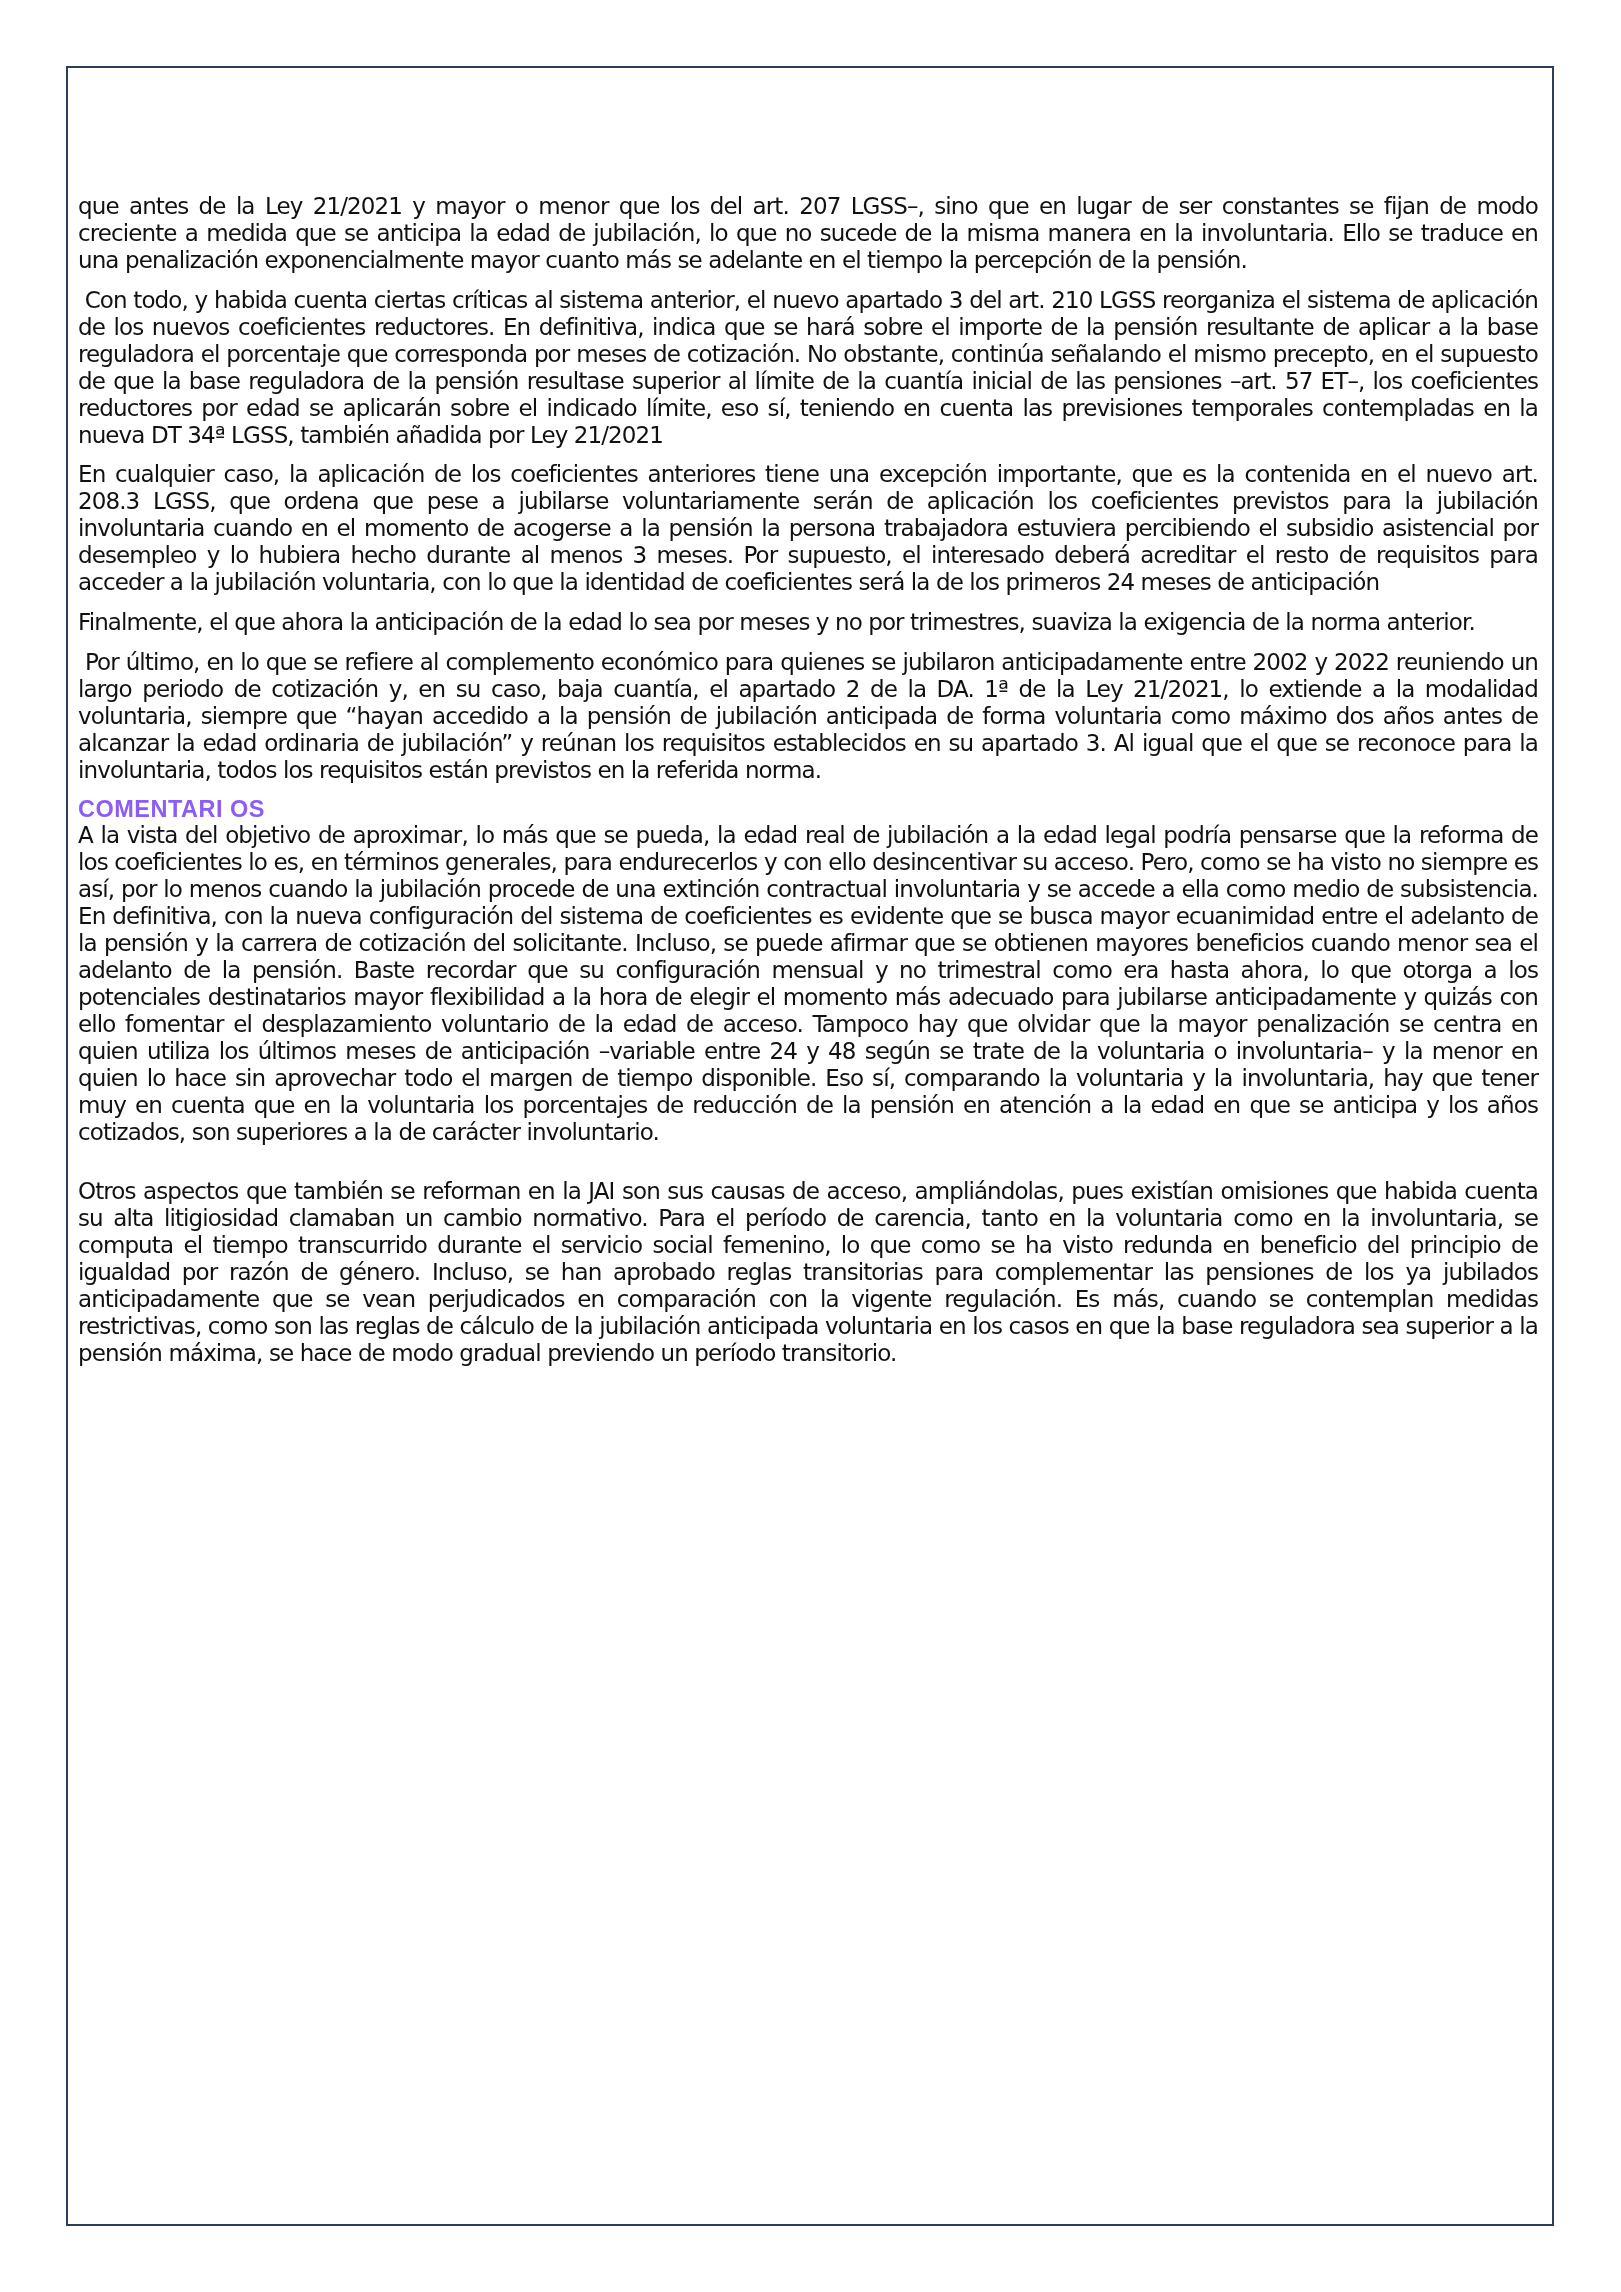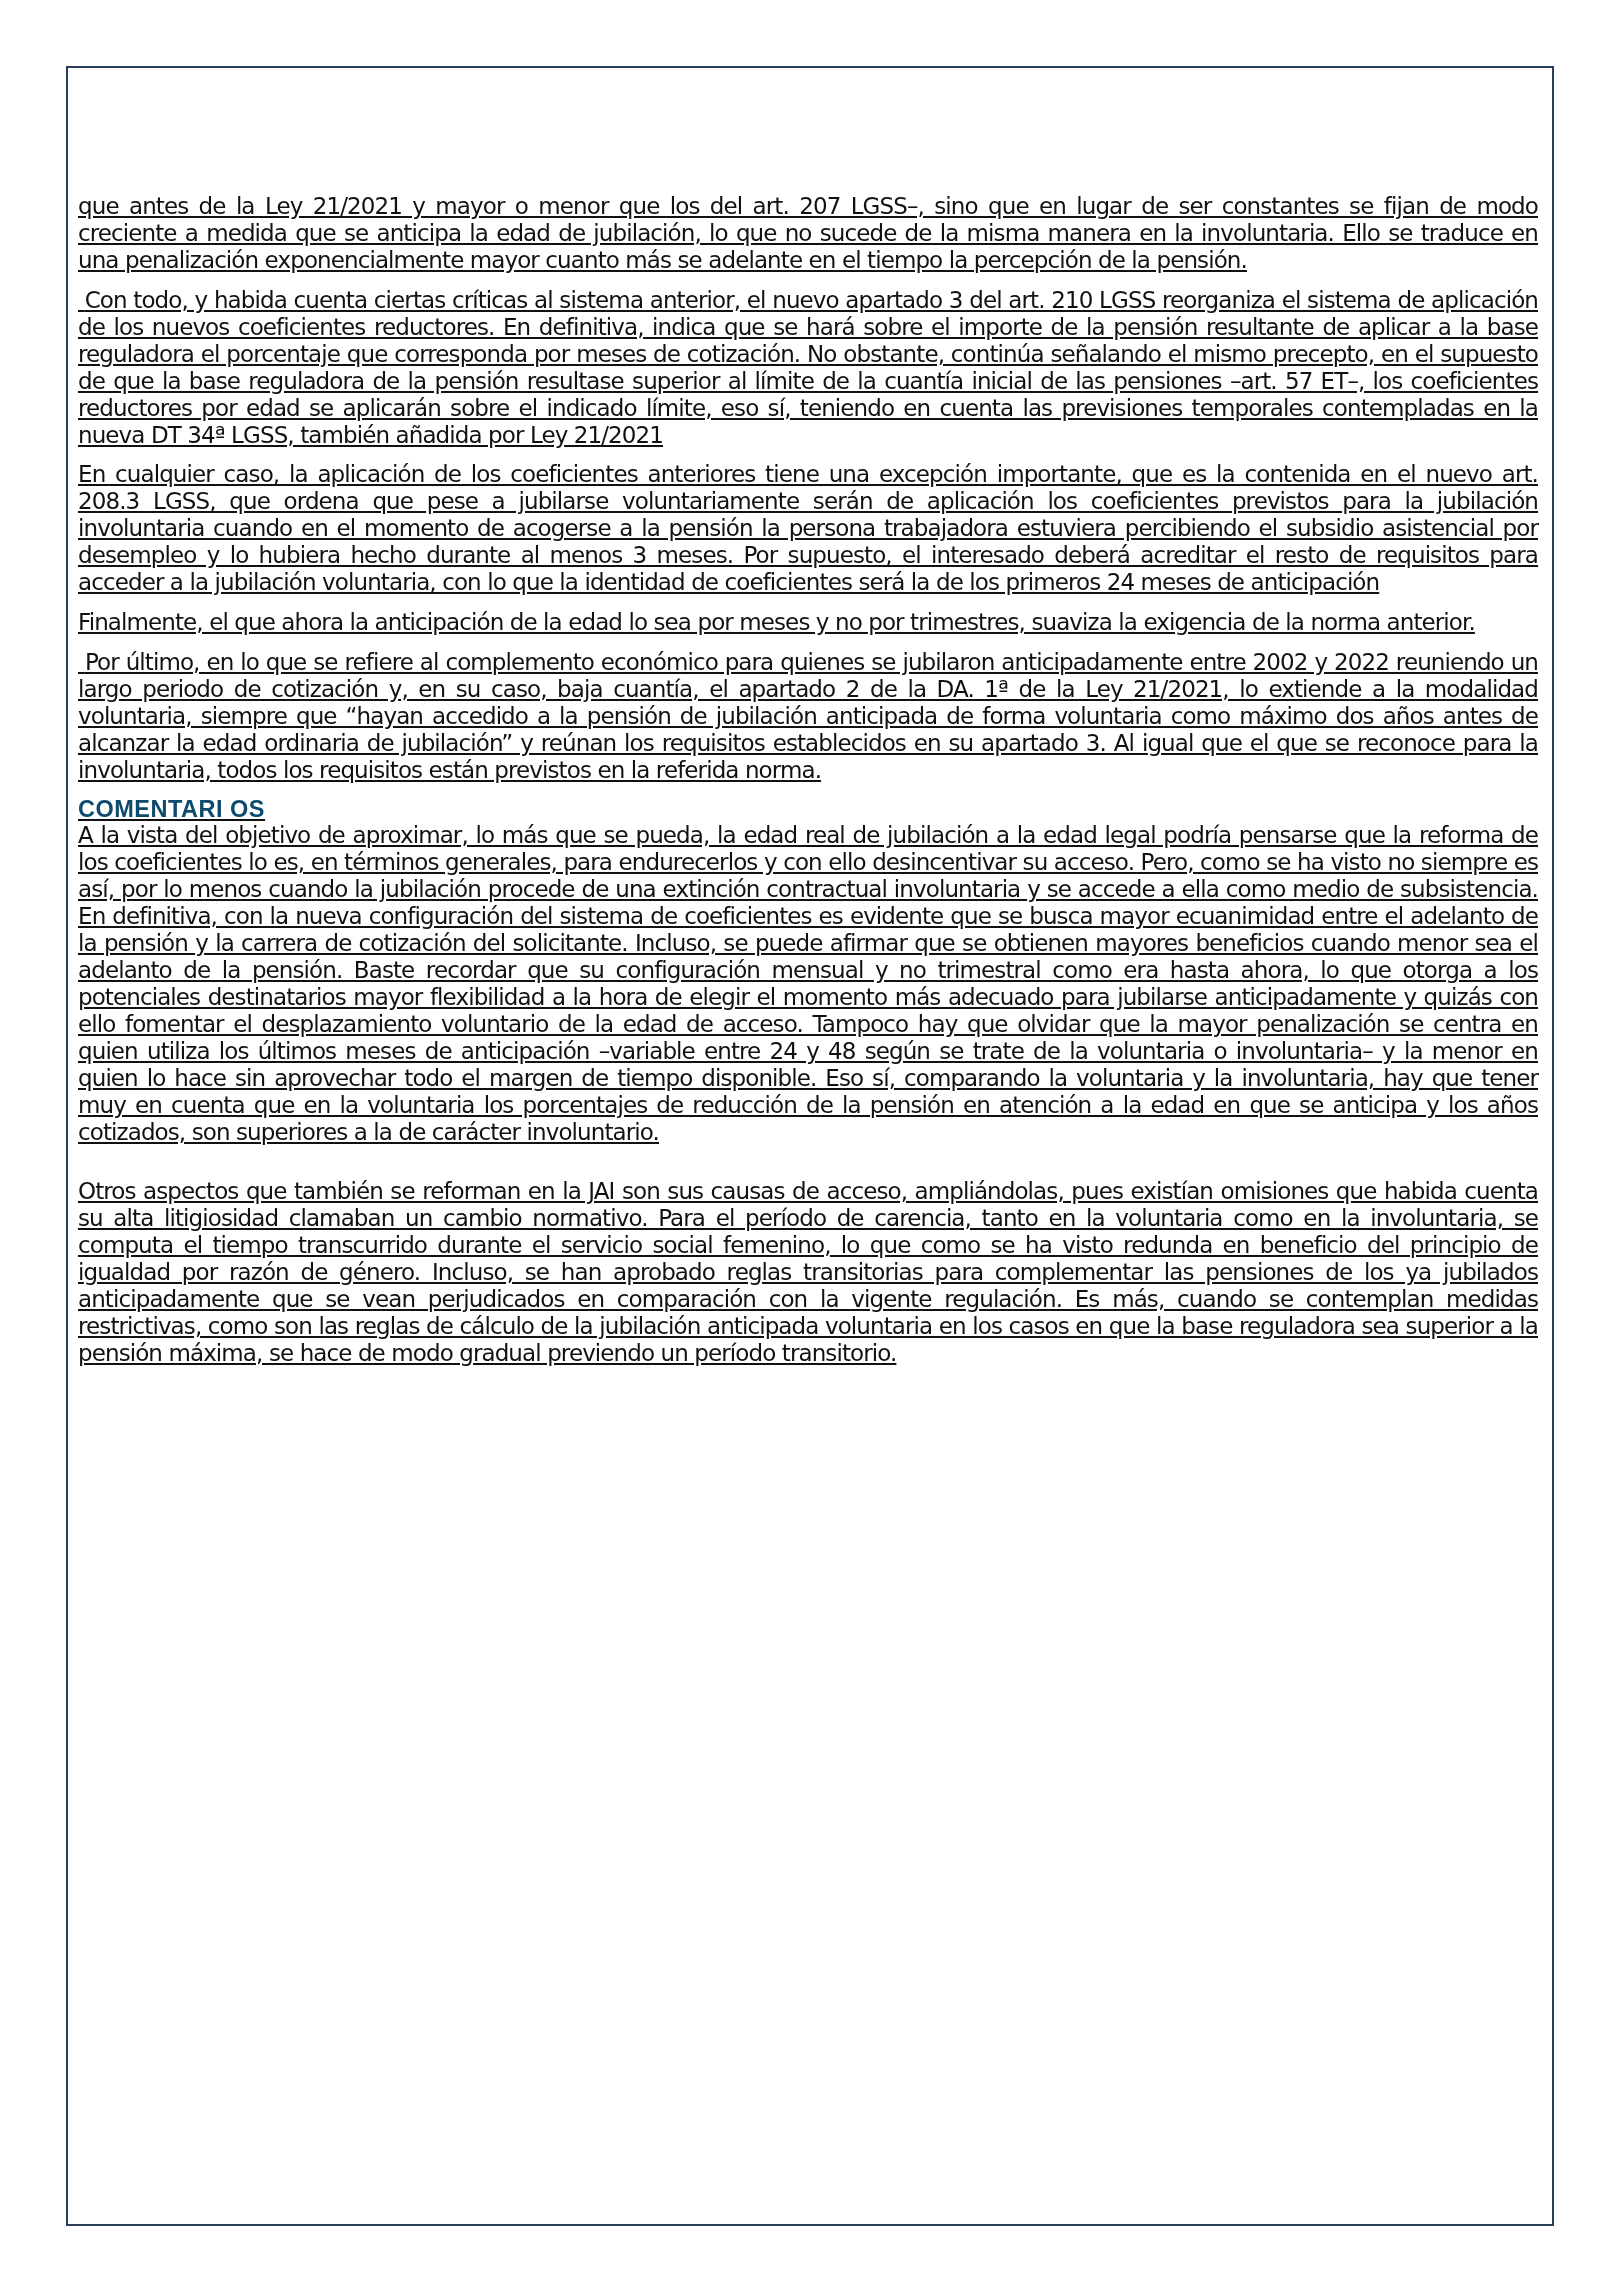--- a/index.html
+++ b/index.html
@@ -5,27 +5,27 @@
   html, body { margin: 0; padding: 0; background: #ffffff; }
   body { width: 1621px; height: 2293px; position: relative; overflow: hidden; }
   .frame {
     position: absolute; left: 66px; top: 66px; width: 1488px; height: 2160px;
     border: 2px solid #2b3f5c; box-sizing: border-box; background: #fff;
   }
   .content {
     position: absolute; left: 78px; top: 193px; width: 1460px;
     font-family: "DejaVu Sans", sans-serif;
     font-size: 23px; line-height: 27px; color: #111111;
-    letter-spacing: -0.9px; word-spacing: 0px; text-decoration: underline;
+    letter-spacing: -0.9px; word-spacing: 0px;
   }
   .content p { margin: 0 0 12.7px 0; text-align: justify; text-align-last: left; }
   .content p.indent::before { content: " "; white-space: pre; }
   .heading {
     font-family: "Liberation Sans", sans-serif; font-weight: bold;
-    color: #0c4a6e; font-size: 23.5px; line-height: 26.5px; margin: 0; letter-spacing: 0.5px;
+    color: #8b5cf6; font-size: 23.5px; line-height: 26.5px; margin: 0; letter-spacing: 0.5px;
   }
   .content p.tight { margin-bottom: 32px; }
 </style>
 </head>
 <body>
 
 <div class="frame"></div>
 
 <div class="content">
   <p>que antes de la Ley 21/2021 y mayor o menor que los del art. 207 LGSS–, sino que en lugar de ser constantes se fijan de modo creciente a medida que se anticipa la edad de jubilación, lo que no sucede de la misma manera en la involuntaria. Ello se traduce en una penalización exponencialmente mayor cuanto más se adelante en el tiempo la percepción de la pensión.</p>

